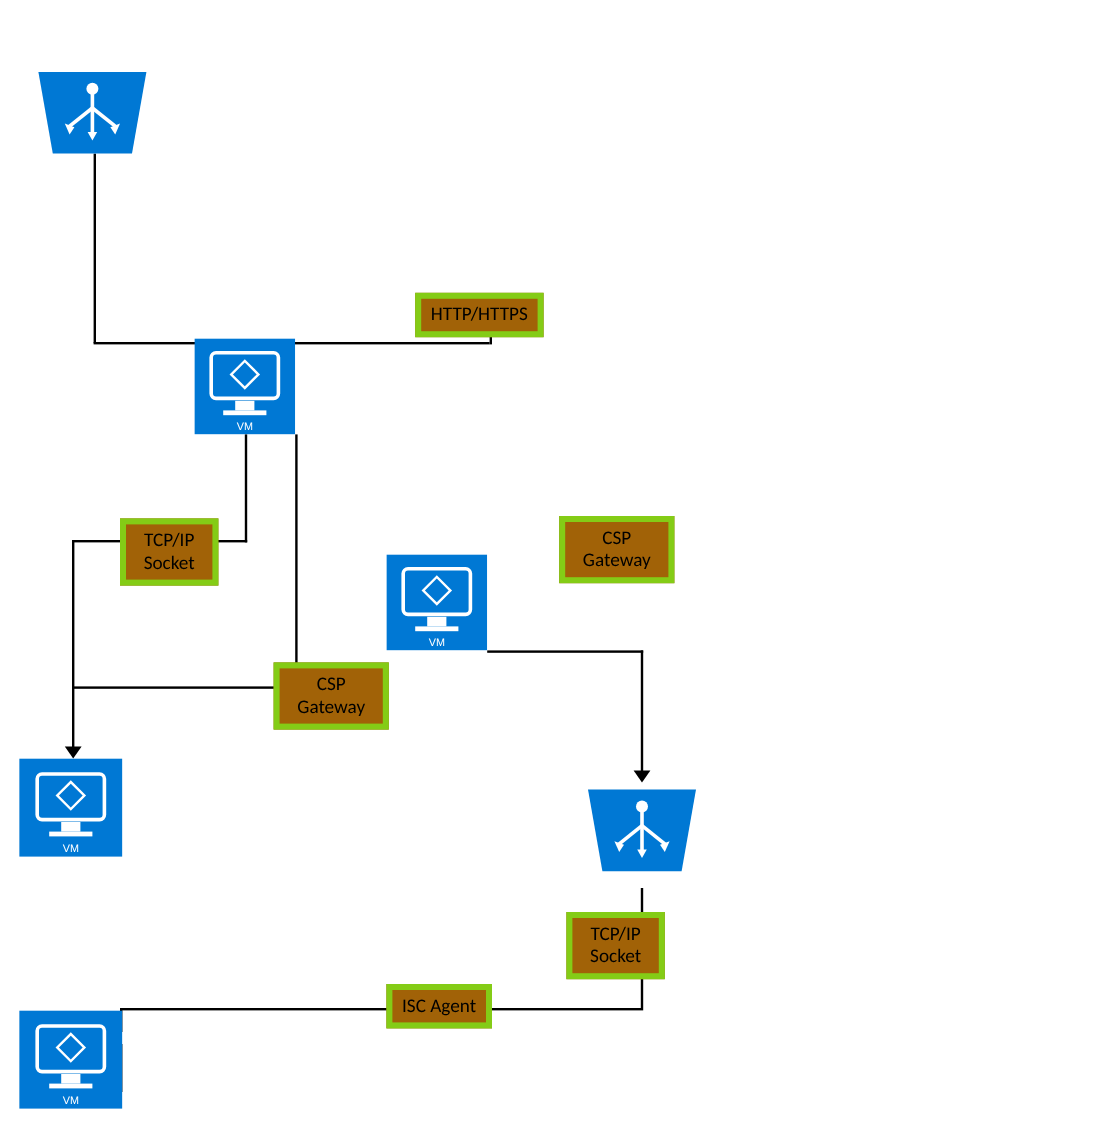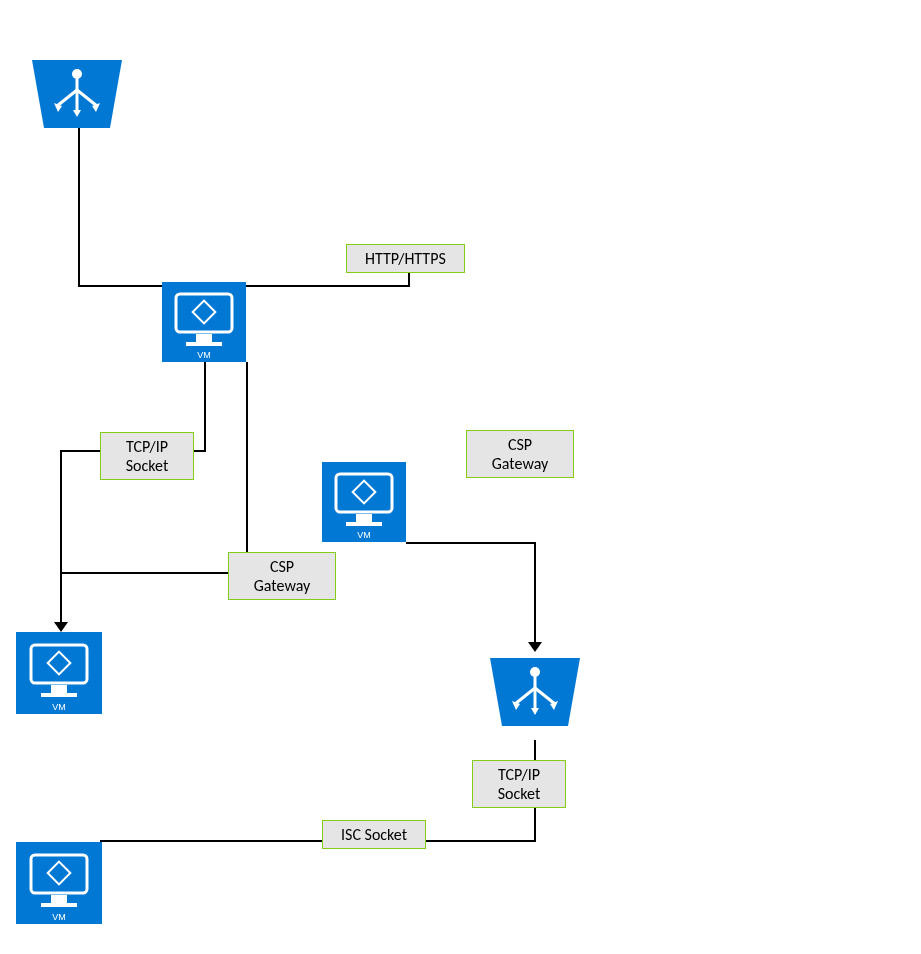--- a/index.html
+++ b/index.html
@@ -1,17 +1,17 @@
 <!DOCTYPE html>
 <html><head>
 <meta charset="utf-8">
 <style>
 html,body{margin:0;padding:0;width:921px;height:954px;background:#fff;font-family:Calibri,Arial,sans-serif;font-size:16px;color:#000}
 .canvas{position:relative;width:921px;height:954px}
-.lbl{position:absolute;background:#e5e5e5;border:1px solid #84cc16;padding:4px 18px;line-height:1.2;text-align:center}
+.lbl{position:absolute;background:#a16207;border:5px solid #84cc16;padding:4px 8px;line-height:1.2;text-align:center}
 .line{position:absolute;background:#000}
 .vm-icon{position:absolute}
 .lb-icon{position:absolute}
 </style>
 </head>
 <body>
 <div class="canvas">
 
 <div class="line" style="left:78px;top:128px;width:2px;height:158px"></div>
 <div class="line" style="left:78px;top:285px;width:330px;height:2px"></div>
@@ -110,15 +110,15 @@
 <div class="lbl" style="left:346px;top:244px">HTTP/HTTPS</div>
 
 <div class="lbl" style="left:100px;top:432px;white-space:normal;width:56px">TCP/IP Socket</div>
 
 <div class="lbl" style="left:228px;top:552px;width:70px">CSP Gateway</div>
 
 <div class="lbl" style="left:466px;top:430px;width:70px">CSP Gateway</div>
 
 <div class="lbl" style="left:472px;top:760px;width:56px">TCP/IP Socket</div>
 
-<div class="lbl" style="left:322px;top:820px">ISC Socket</div>
+<div class="lbl" style="left:322px;top:820px">ISC Agent</div>
 
 </div>
 
 </body></html>

